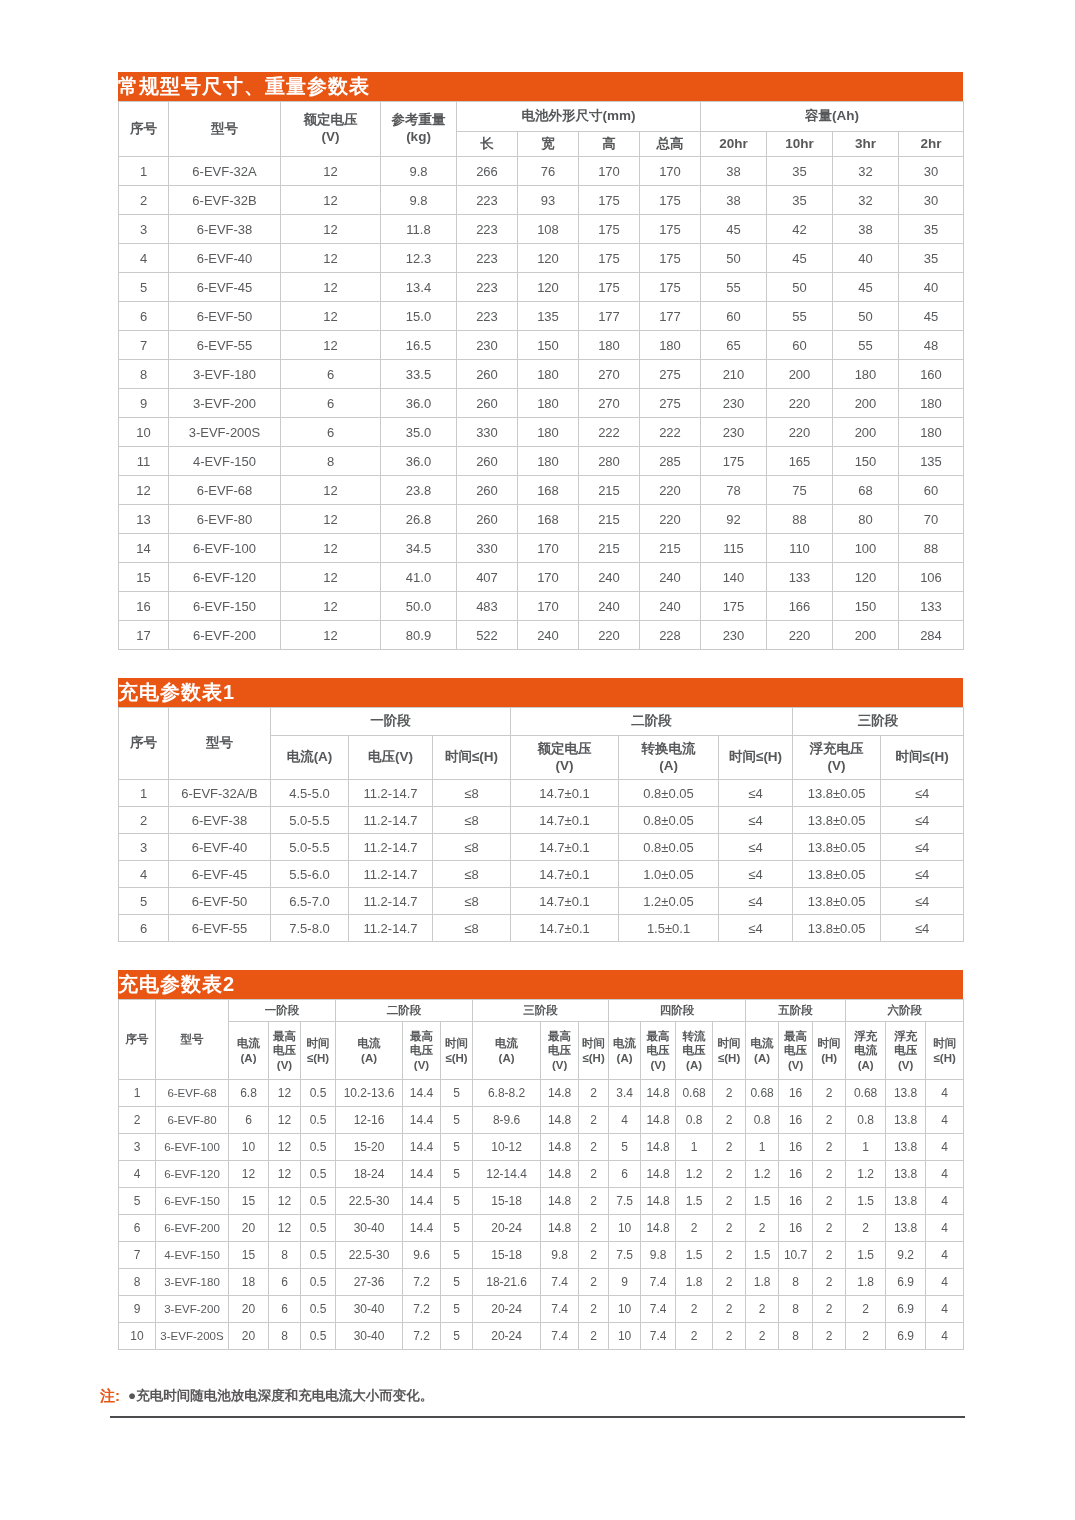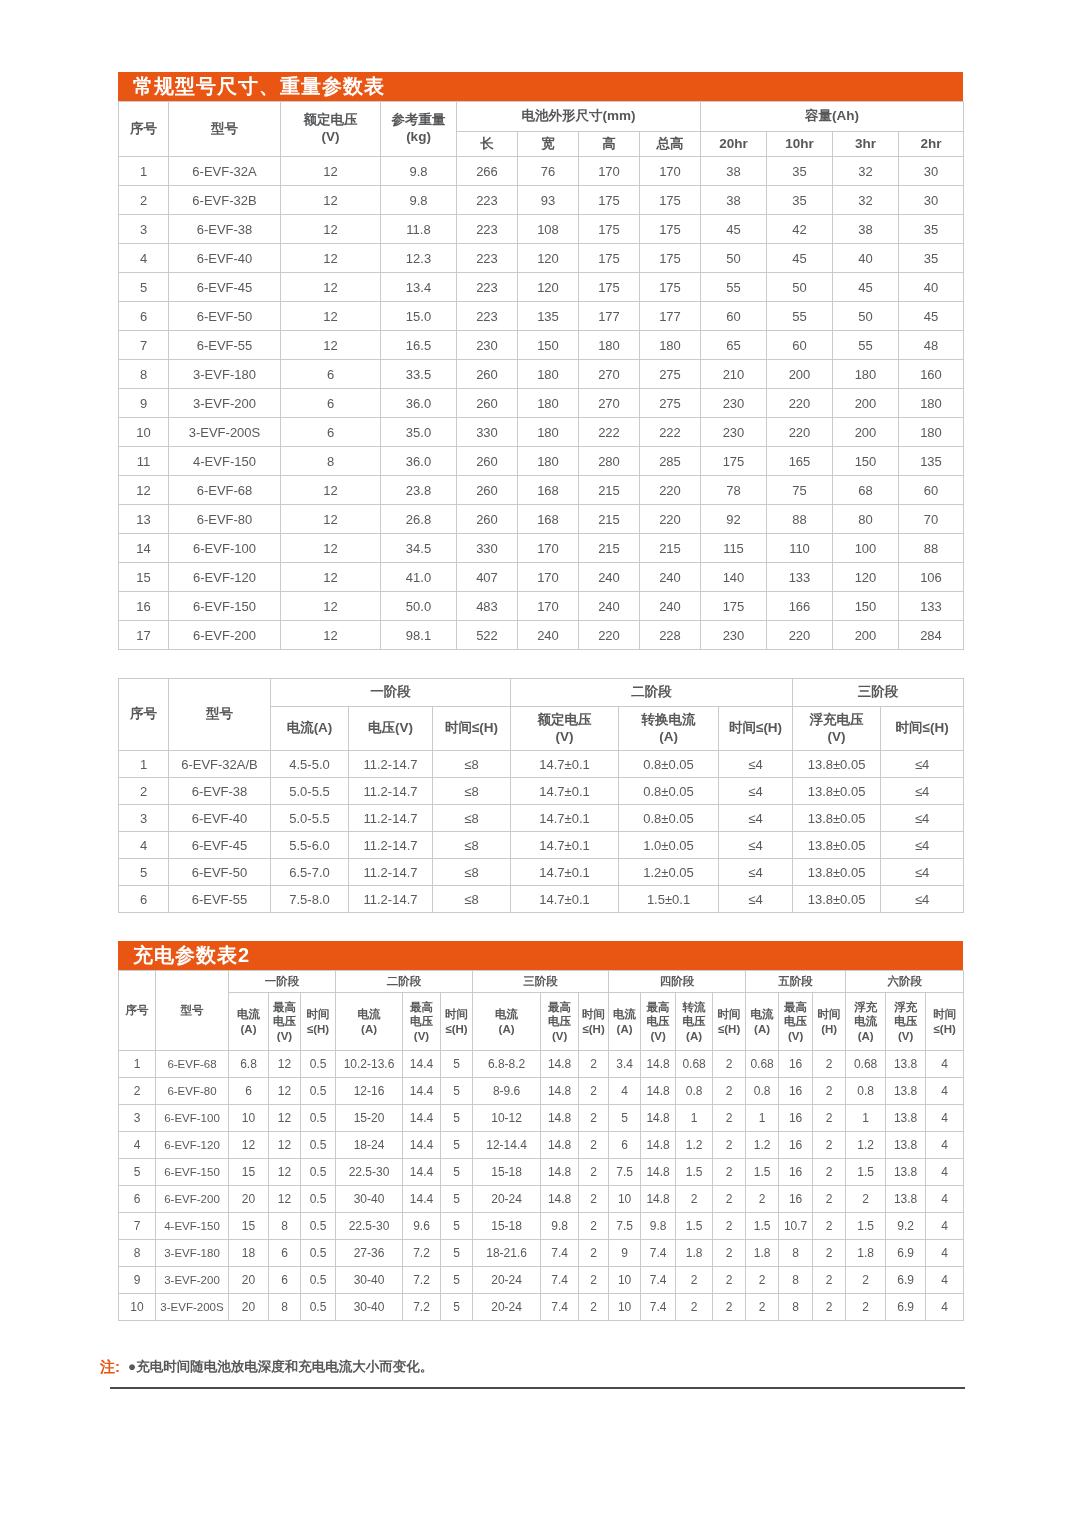--- a/index.html
+++ b/index.html
@@ -7,21 +7,21 @@
     width:1075px;height:1520px;
     font-family:"Liberation Sans","DejaVu Sans",sans-serif;
     color:#57585a;
     -webkit-font-smoothing:antialiased;
   }
   .content{width:845px;margin:0 0 0 118px;padding-top:72px;}
   .section{margin-bottom:28px;}
   .section-title{
     background:#e95513;color:#ffffff;
     font-weight:bold;font-size:20px;line-height:29px;height:29px;
-    padding-left:15px;letter-spacing:1px;box-sizing:border-box;
+    letter-spacing:1px;box-sizing:border-box;
   }
   table{
     width:100%;border-collapse:collapse;table-layout:fixed;
     border:1px solid #8d8e90;
   }
   th,td{
     border:1px solid #c9caca;
     text-align:center;vertical-align:middle;
     padding:1px 2px;box-sizing:border-box;
     overflow:hidden;
@@ -327,35 +327,36 @@
             <td>240</td>
             <td>175</td>
             <td>166</td>
             <td>150</td>
             <td>133</td>
           </tr>
           <tr>
             <td>17</td>
             <td>6-EVF-200</td>
             <td>12</td>
-            <td>98.1</td>
+            <td>80.9</td>
             <td>522</td>
             <td>240</td>
             <td>220</td>
             <td>228</td>
             <td>230</td>
             <td>220</td>
             <td>200</td>
             <td>284</td>
           </tr>
         </tbody>
     </table>
   </div>
 
   <div class="section">
+    <div class="section-title">充电参数表1</div>
     <table class="t2">
       <colgroup>
         <col style="width:50px">
           <col style="width:102px">
           <col style="width:78px">
           <col style="width:84px">
         <col style="width:78px">
           <col style="width:108px">
           <col style="width:100px">
           <col style="width:74px">

